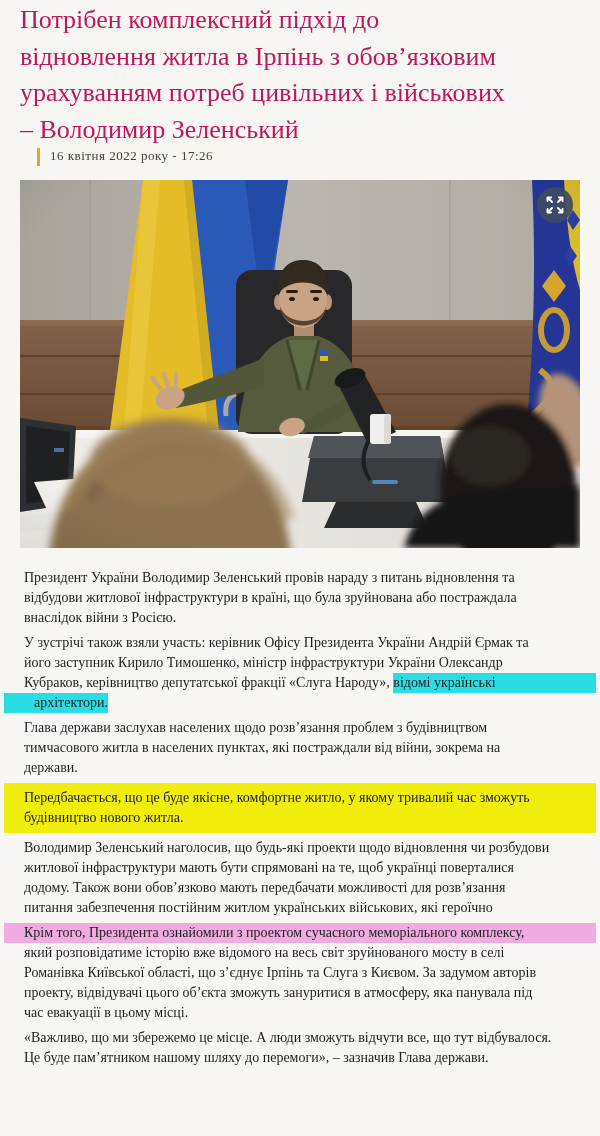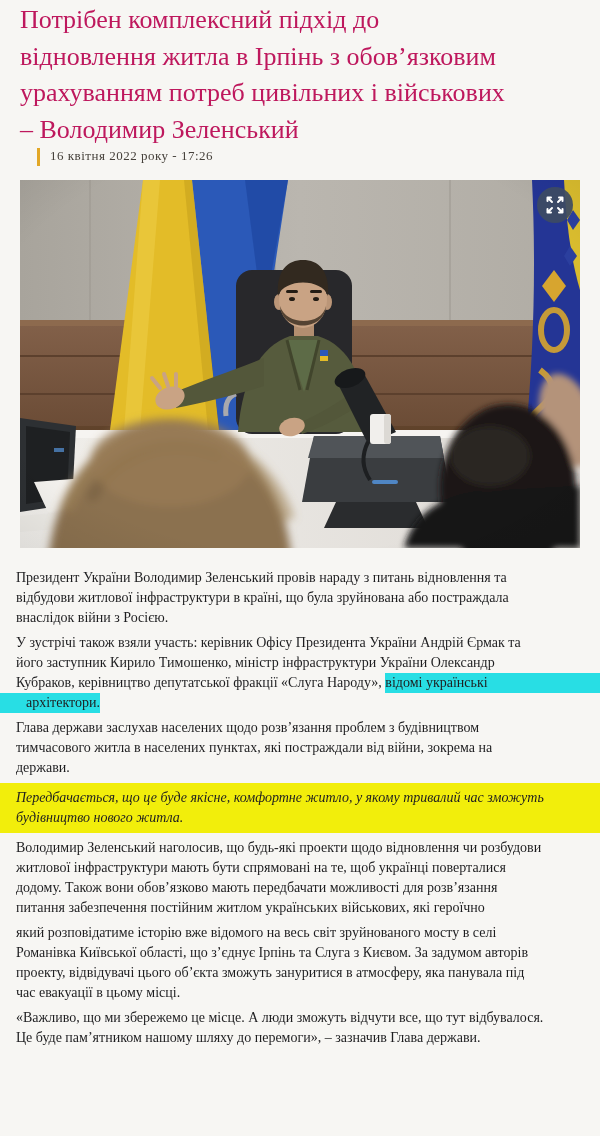--- a/index.html
+++ b/index.html
@@ -22,30 +22,30 @@
   .dateline{display:flex;gap:10px;margin:0 20px 0;height:20px;padding-left:17px;}
   .datebar{width:3px;height:18px;background:var(--date-accent);}
   .dateline time{font-size:13px;color:var(--date-text);letter-spacing:.5px;}
   .hero{position:relative;margin:12px 20px 0;width:560px;height:368px;padding:0;}
   .hero svg.photo{display:block;}
   .expand{
     position:absolute;top:7px;right:7px;width:36px;height:36px;border-radius:50%;
     background:rgba(61,75,99,.93);border:none;padding:0;cursor:pointer;
     display:flex;align-items:center;justify-content:center;
   }
-  #article-body{margin:20px 16px 0;font-size:14px;line-height:20px;}
+  #article-body{margin:20px 24px 0;font-size:14px;line-height:20px;}
   .para{margin:0 0 5px;}
   .para:last-child{margin-bottom:0;}
   .line{display:flex;white-space:pre;height:20px;align-items:stretch;}
   .mark-cyan{background:var(--highlight-cyan);}
   .mark-pink{background:var(--highlight-pink);}
   .bleed-right{flex:1 1 auto;margin-right:-20px;}
   .bleed-left{margin-left:-20px;padding-left:30px;}
   .bleed-both{flex:1 1 auto;margin-left:-20px;padding-left:20px;margin-right:-20px;}
-  .block-yellow{background:var(--highlight-yellow);margin:2px -20px 5px;padding:5px 20px;font-style:italic;}
+  .block-yellow{background:var(--highlight-yellow);margin:2px -20px 5px;padding:5px 20px;}
 </style>
 </head>
 <body>
 
 <main>
   <h1>
       <div>Потрібен комплексний підхід до</div>
       <div>відновлення житла в Ірпінь з обов’язковим</div>
       <div>урахуванням потреб цивільних і військових</div>
       <div>– Володимир Зеленський</div>
@@ -233,20 +233,21 @@
         <div class="line"><span>Передбачається, що це буде якісне, комфортне житло, у якому тривалий час зможуть</span></div>
         <div class="line"><span>будівництво нового житла.</span></div>
       </div>
       <div class="para">
         <div class="line"><span>Володимир Зеленський наголосив, що будь-які проекти щодо відновлення чи розбудови</span></div>
         <div class="line"><span>житлової інфраструктури мають бути спрямовані на те, щоб українці поверталися</span></div>
         <div class="line"><span>додому. Також вони обов’язково мають передбачати можливості для розв’язання</span></div>
         <div class="line"><span>питання забезпечення постійним житлом українських військових, які героїчно</span></div>
       </div>
       <div class="para">
+        <div class="line"><span class="mark-pink bleed-both">Крім того, Президента ознайомили з проектом сучасного меморіального комплексу,</span></div>
         <div class="line"><span>який розповідатиме історію вже відомого на весь світ зруйнованого мосту в селі</span></div>
         <div class="line"><span>Романівка Київської області, що з’єднує Ірпінь та Слуга з Києвом. За задумом авторів</span></div>
         <div class="line"><span>проекту, відвідувачі цього об’єкта зможуть зануритися в атмосферу, яка панувала під</span></div>
         <div class="line"><span>час евакуації в цьому місці.</span></div>
       </div>
       <div class="para">
         <div class="line"><span>«Важливо, що ми збережемо це місце. А люди зможуть відчути все, що тут відбувалося.</span></div>
         <div class="line"><span>Це буде пам’ятником нашому шляху до перемоги», – зазначив Глава держави.</span></div>
       </div>
     </article>

